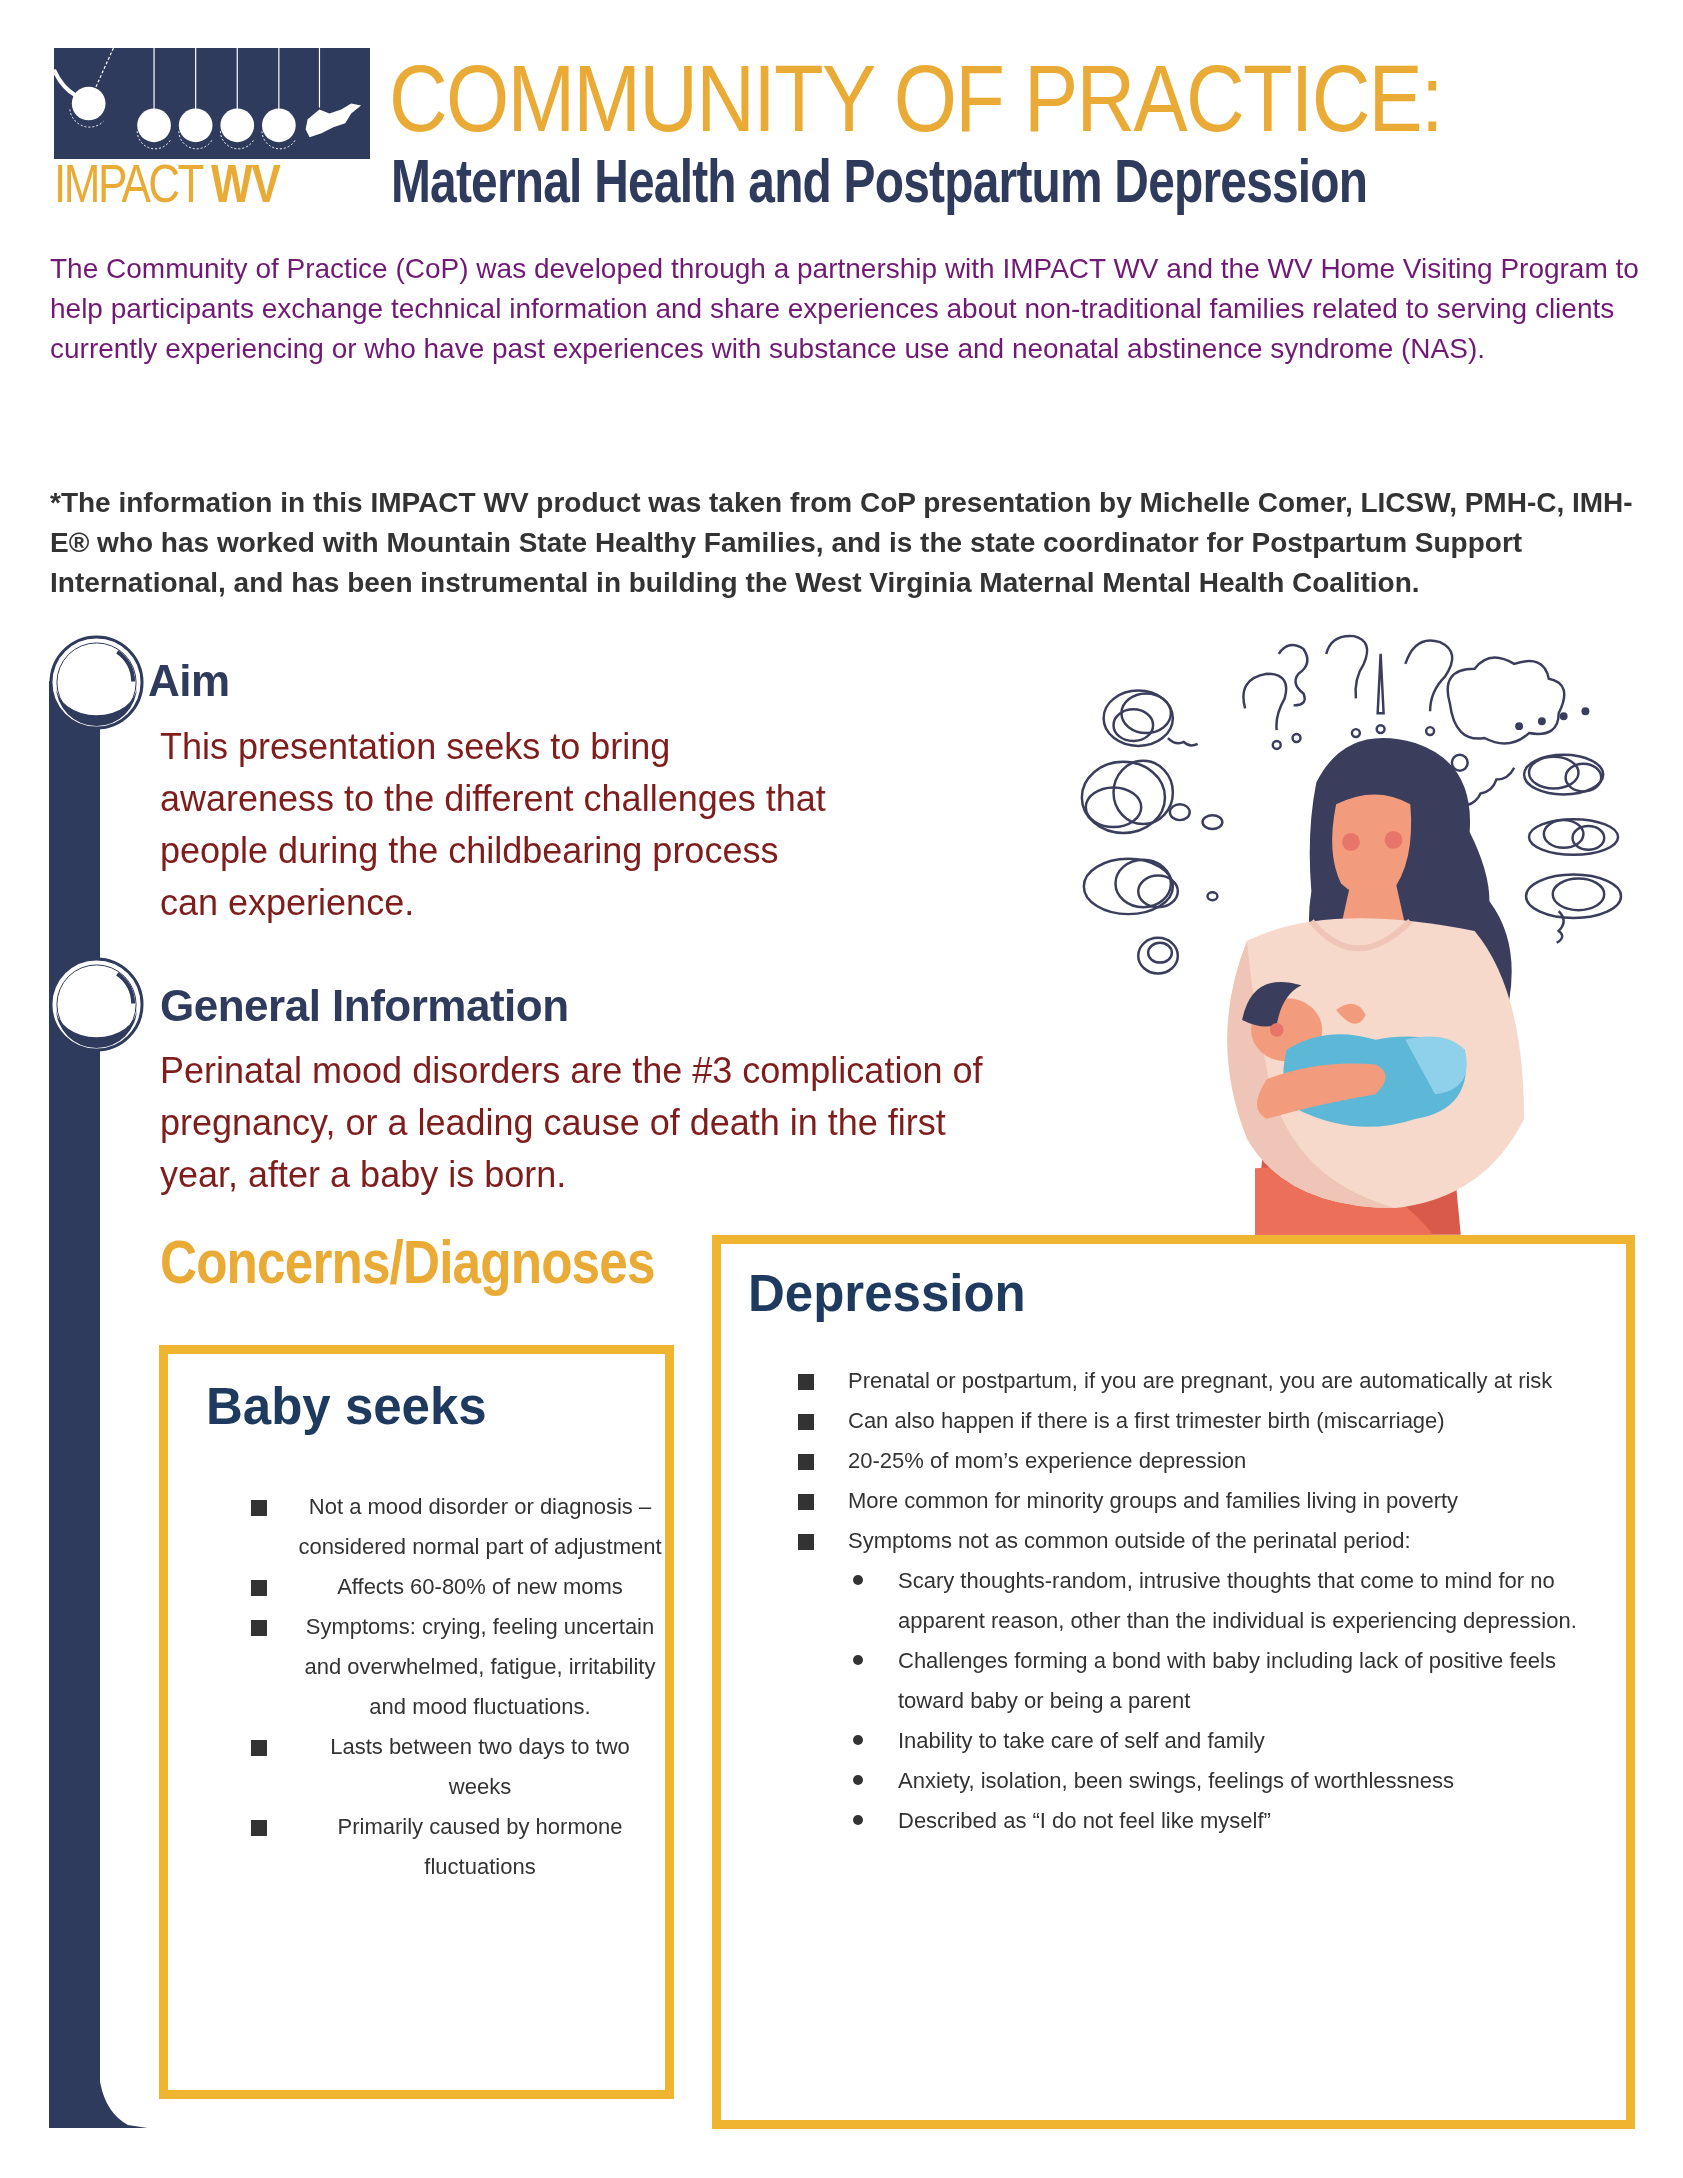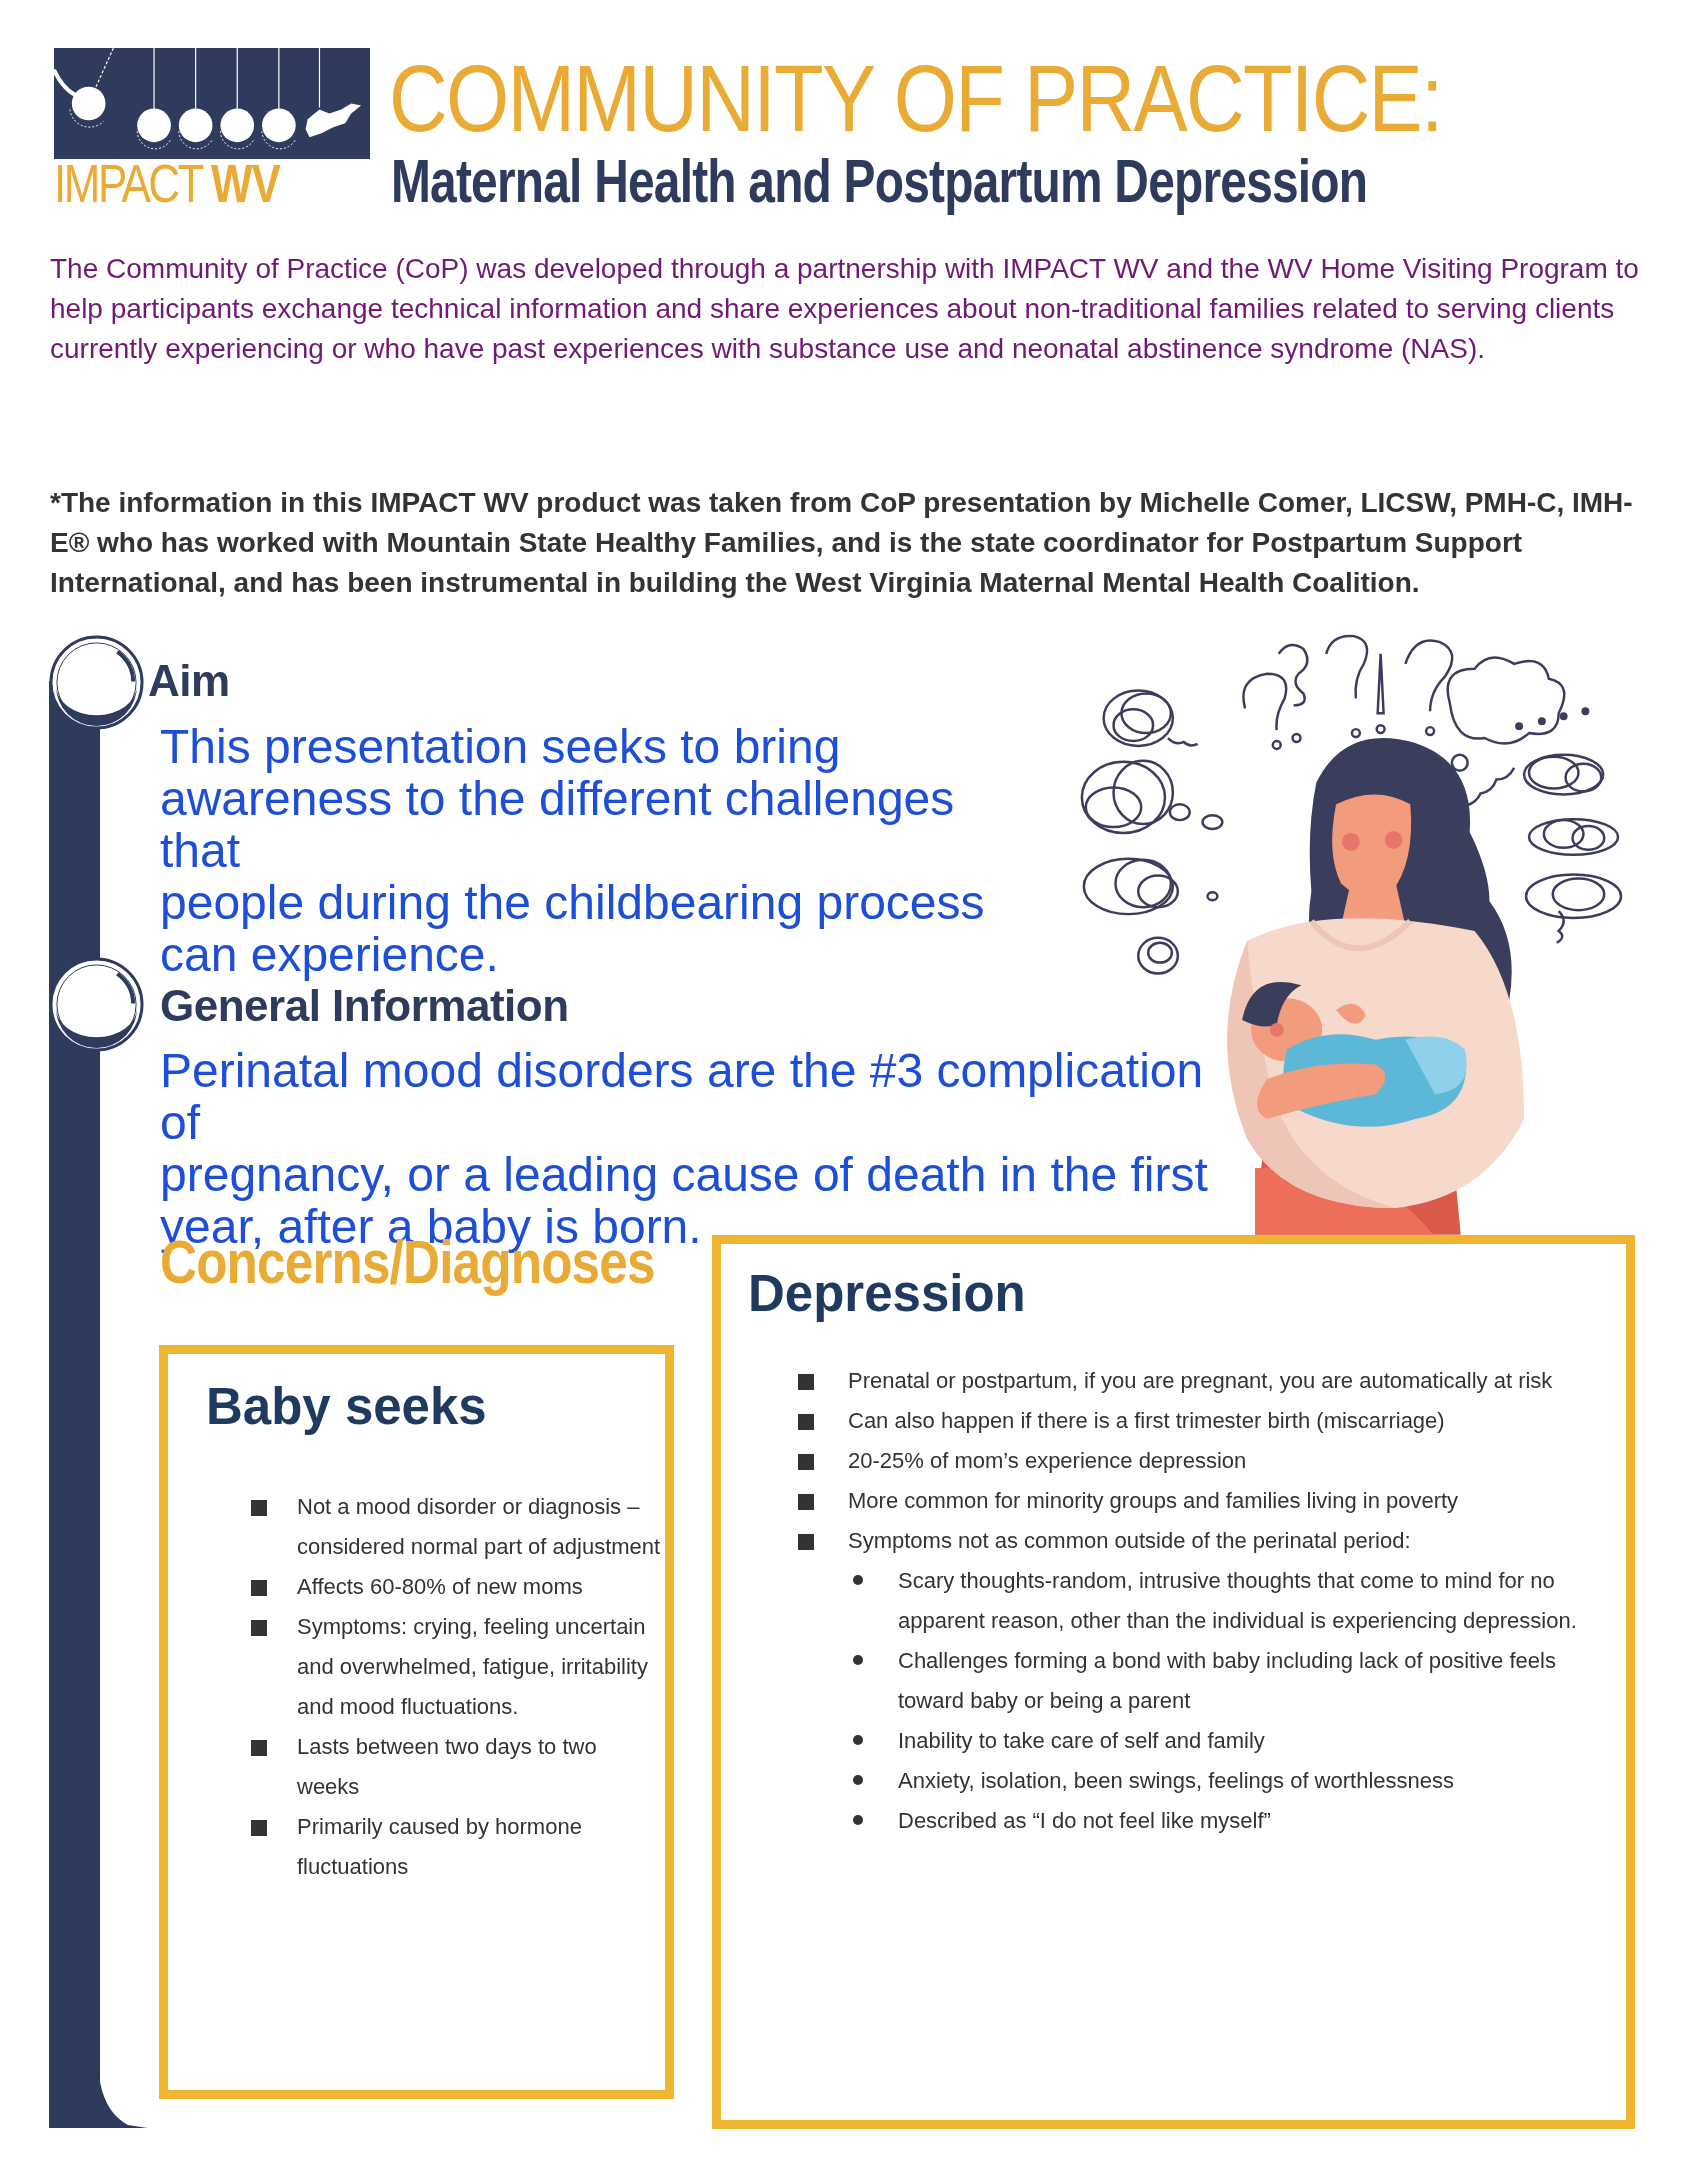--- a/index.html
+++ b/index.html
@@ -20,21 +20,21 @@
   #credit { left: 50px; top: 441px; width: 1604px; font-size: 28px; line-height: 40px; font-weight: bold; color: #333; margin-top: 42px; }
 
   
   #vbar { left: 49px; top: 681px; width: 51px; height: 1447px; background: #2f3b5c; }
   #vbar-foot { left: 98px; top: 2074px; width: 50px; height: 54px; }
 
   .ball { width: 97px; height: 97px; }
 
   
   .sec-heading { font-size: 44px; line-height: 48px; font-weight: bold; color: #2f3b5c; letter-spacing: -0.5px; }
-  .sec-body { font-size: 48px; line-height: 52px; color: #1d4ed8; }
+  .sec-body { font-size: 36px; line-height: 52px; color: #7f1d1d; }
 
   #aim-heading { left: 148px; top: 657px; }
   #aim-body { left: 160px; top: 721px; width: 842px; }
   #gen-heading { left: 160px; top: 982px; }
   #gen-body { left: 160px; top: 1045px; width: 1069px; }
 
   #concerns { left: 160px; top: 1228px; font-size: 61px; line-height: 69px; color: #e9ab35; white-space: nowrap; letter-spacing: -1px; transform: scaleX(0.84); transform-origin: left top; }
 
   
   .box { border: 9px solid #efb430; background: #fff; }
@@ -42,21 +42,21 @@
   #dep-box { left: 712px; top: 1235px; width: 923px; height: 894px; }
 
   .box-heading { position: absolute; font-size: 51px; line-height: 50px; font-weight: bold; color: #1f3a5f; }
   #bb-heading { left: 38px; top: 28px; }
   #dep-heading { left: 27px; top: 25px; }
 
   .blist { position: absolute; list-style: none; }
   .blist li { position: relative; font-size: 22px; line-height: 40px; color: #333; }
   .blist .sq { position: absolute; width: 16px; height: 16px; background: #333; }
   #bb-list { left: 79px; top: 133px; width: 416px; }
-  #bb-list li { padding-left: 50px; }
+  #bb-list li { padding-left: 50px; text-align: center; }
   #bb-list .sq { left: 4px; top: 13px; }
   #dep-list { left: 77px; top: 117px; width: 822px; }
   #dep-list > li { padding-left: 50px; }
   #dep-list .sq { left: 0px; top: 13px; }
   .sublist { list-style: none; }
   .sublist li { position: relative; padding-left: 50px; }
   .sublist .dot { position: absolute; left: 5px; top: 14px; width: 10px; height: 10px; border-radius: 50%; background: #333; }
 
   
   #illustration { left: 1069px; top: 614px; width: 554px; height: 621px; }

